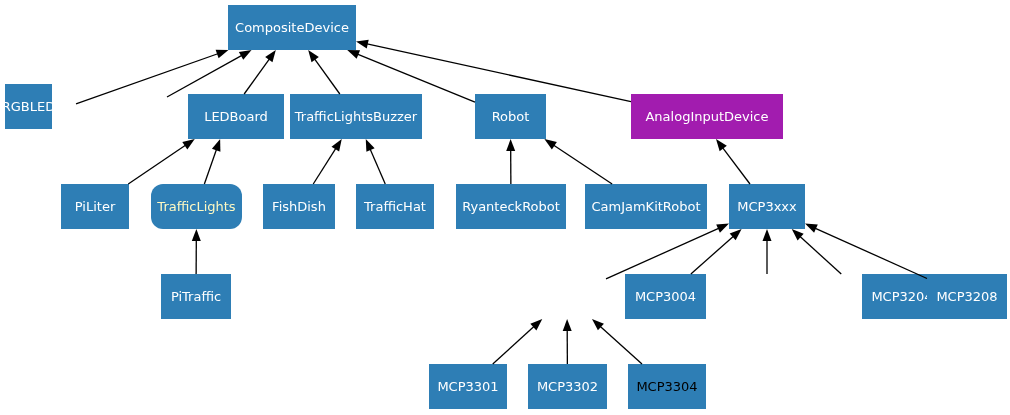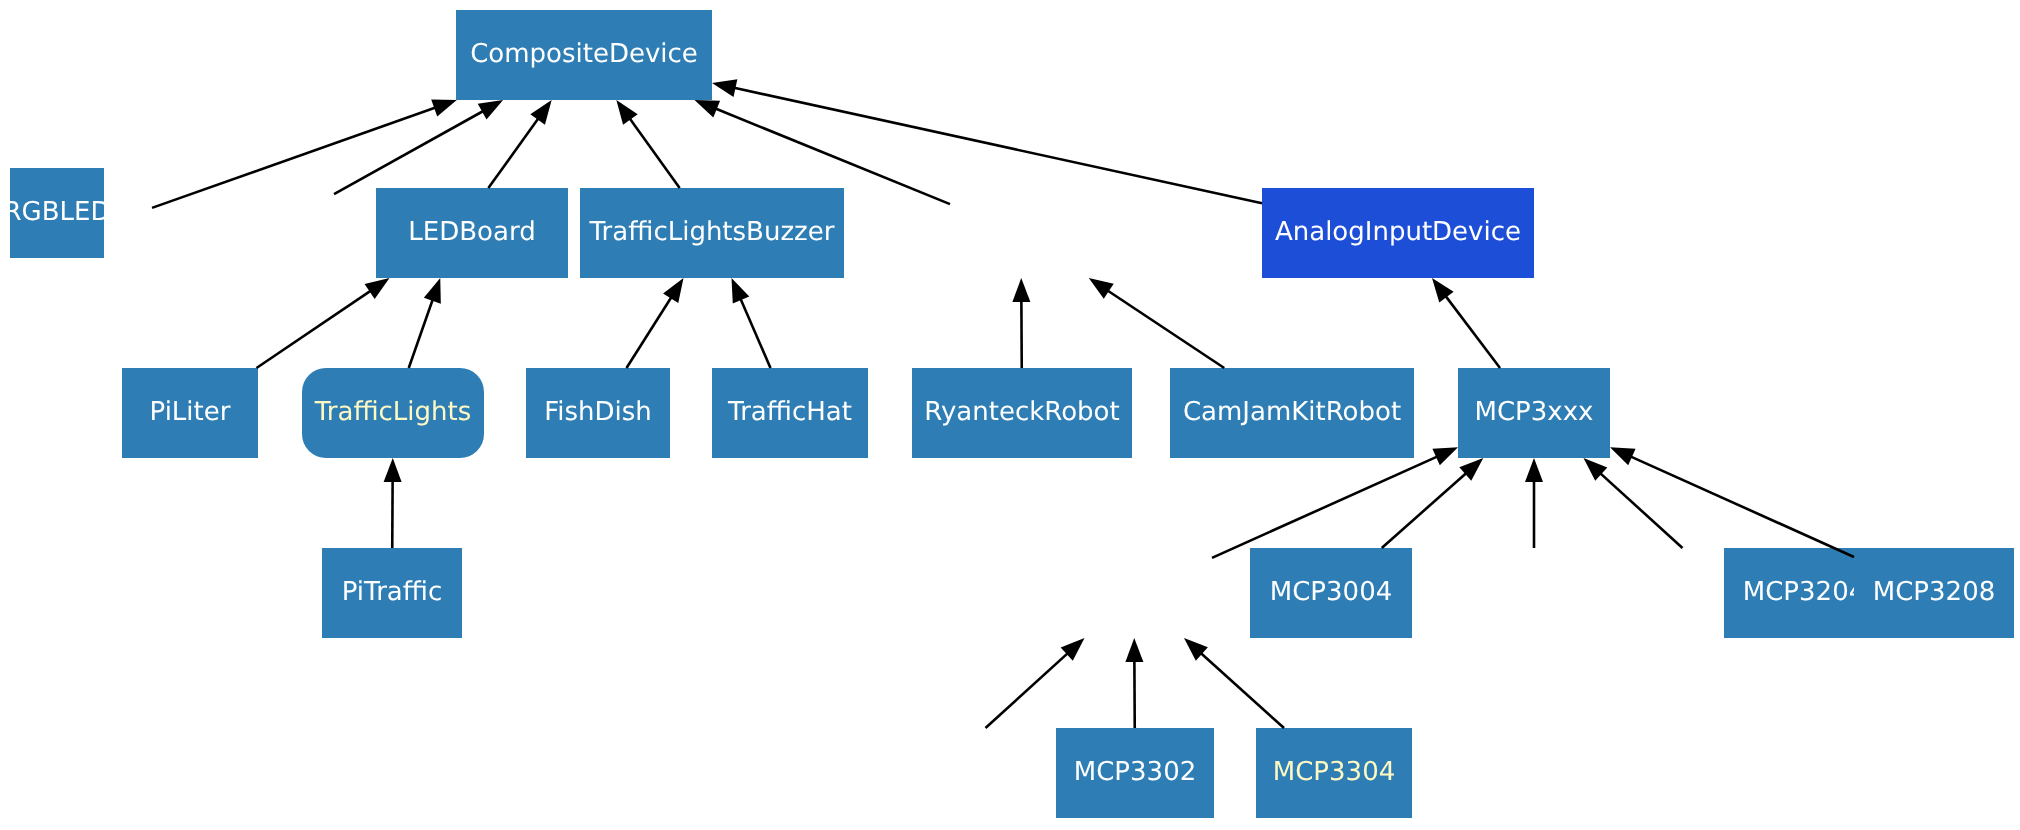--- a/index.html
+++ b/index.html
@@ -30,34 +30,36 @@
 </style>
 </head>
 <body>
 
 <div class="canvas">
   <div class="nodes-layer">
       <div class="node" style="left: 228px; top: 5px; width: 128px; height: 45px; background: rgb(46, 126, 181); color: rgb(255, 255, 255);">CompositeDevice</div>
       <div class="node" style="left: 5px; top: 84px; width: 47px; height: 45px; background: rgb(46, 126, 181); color: rgb(255, 255, 255);">RGBLED</div>
       <div class="node" style="left: 188px; top: 94px; width: 96px; height: 45px; background: rgb(46, 126, 181); color: rgb(255, 255, 255);">LEDBoard</div>
       <div class="node" style="left: 290px; top: 94px; width: 132px; height: 45px; background: rgb(46, 126, 181); color: rgb(255, 255, 255);">TrafficLightsBuzzer</div>
-      <div class="node" style="left: 631px; top: 94px; width: 136px; height: 45px; background: #1d4ed8; color: rgb(255, 255, 255);">AnalogInputDevice</div>
+      <div class="node" style="left: 475px; top: 94px; width: 71px; height: 45px; background: rgb(46, 126, 181); color: rgb(255, 255, 255);">Robot</div>
+      <div class="node" style="left: 631px; top: 94px; width: 152px; height: 45px; background: #a21caf; color: rgb(255, 255, 255);">AnalogInputDevice</div>
       <div class="node" style="left: 61px; top: 184px; width: 68px; height: 45px; background: rgb(46, 126, 181); color: rgb(255, 255, 255);">PiLiter</div>
       <div class="node" style="left: 151px; top: 184px; width: 91px; height: 45px; background: rgb(46, 126, 181); color: #fef9c3; border-radius: 12px;">TrafficLights</div>
       <div class="node" style="left: 263px; top: 184px; width: 72px; height: 45px; background: rgb(46, 126, 181); color: rgb(255, 255, 255);">FishDish</div>
       <div class="node" style="left: 356px; top: 184px; width: 78px; height: 45px; background: rgb(46, 126, 181); color: rgb(255, 255, 255);">TrafficHat</div>
       <div class="node" style="left: 456px; top: 184px; width: 110px; height: 45px; background: rgb(46, 126, 181); color: rgb(255, 255, 255);">RyanteckRobot</div>
       <div class="node" style="left: 585px; top: 184px; width: 122px; height: 45px; background: rgb(46, 126, 181); color: rgb(255, 255, 255);">CamJamKitRobot</div>
       <div class="node" style="left: 729px; top: 184px; width: 76px; height: 45px; background: rgb(46, 126, 181); color: rgb(255, 255, 255);">MCP3xxx</div>
       <div class="node" style="left: 161px; top: 274px; width: 70px; height: 45px; background: rgb(46, 126, 181); color: rgb(255, 255, 255);">PiTraffic</div>
       <div class="node" style="left: 625px; top: 274px; width: 81px; height: 45px; background: rgb(46, 126, 181); color: rgb(255, 255, 255);">MCP3004</div>
       <div class="node" style="left: 826px; top: 274px; width: 80px; height: 45px; background: rgb(46, 126, 181); color: rgb(255, 255, 255); margin-left: 36px;">MCP3204</div>
       <div class="node" style="left: 927px; top: 274px; width: 80px; height: 45px; background: rgb(46, 126, 181); color: rgb(255, 255, 255);">MCP3208</div>
+      <div class="node" style="left: 429px; top: 364px; width: 78px; height: 45px; background: rgb(46, 126, 181); color: rgb(255, 255, 255);">MCP3301</div>
       <div class="node" style="left: 528px; top: 364px; width: 79px; height: 45px; background: rgb(46, 126, 181); color: rgb(255, 255, 255);">MCP3302</div>
-      <div class="node" style="left: 628px; top: 364px; width: 78px; height: 45px; background: rgb(46, 126, 181); color: #fef9c3;">MCP3304</div>
+      <div class="node" style="left: 628px; top: 364px; width: 78px; height: 45px; background: rgb(46, 126, 181); color: #000000;">MCP3304</div>
     </div>
   <svg class="edges-layer" width="1010" height="415" viewBox="0 0 1010 415" xmlns="http://www.w3.org/2000/svg">
       <g>
         <line x1="76" y1="103.93737574552684" x2="219.93412047829105" y2="53.002438478855254" stroke="#000000" stroke-width="1.3"></line>
         <polygon points="228.4185393258427,50 218.60720010186813,58.24546072891615 215.60476162301288,49.76104188136451" fill="#000000"></polygon>
       </g>
       <g>
         <line x1="167" y1="97.03125" x2="243.6854661389787" y2="54.37495946019309" stroke="#000000" stroke-width="1.3"></line>
         <polygon points="251.5505617977528,50 243.25124731615057,59.76582710964449 238.87628785595746,51.90073145087041" fill="#000000"></polygon>
       </g>

